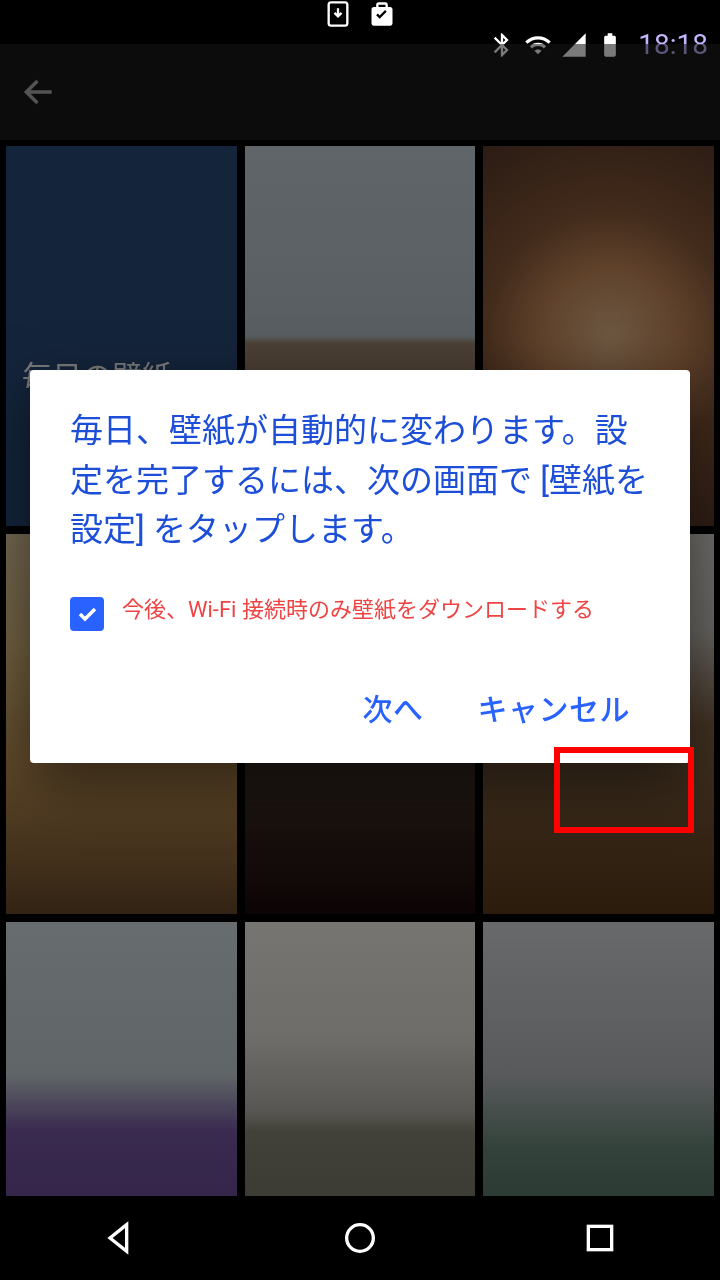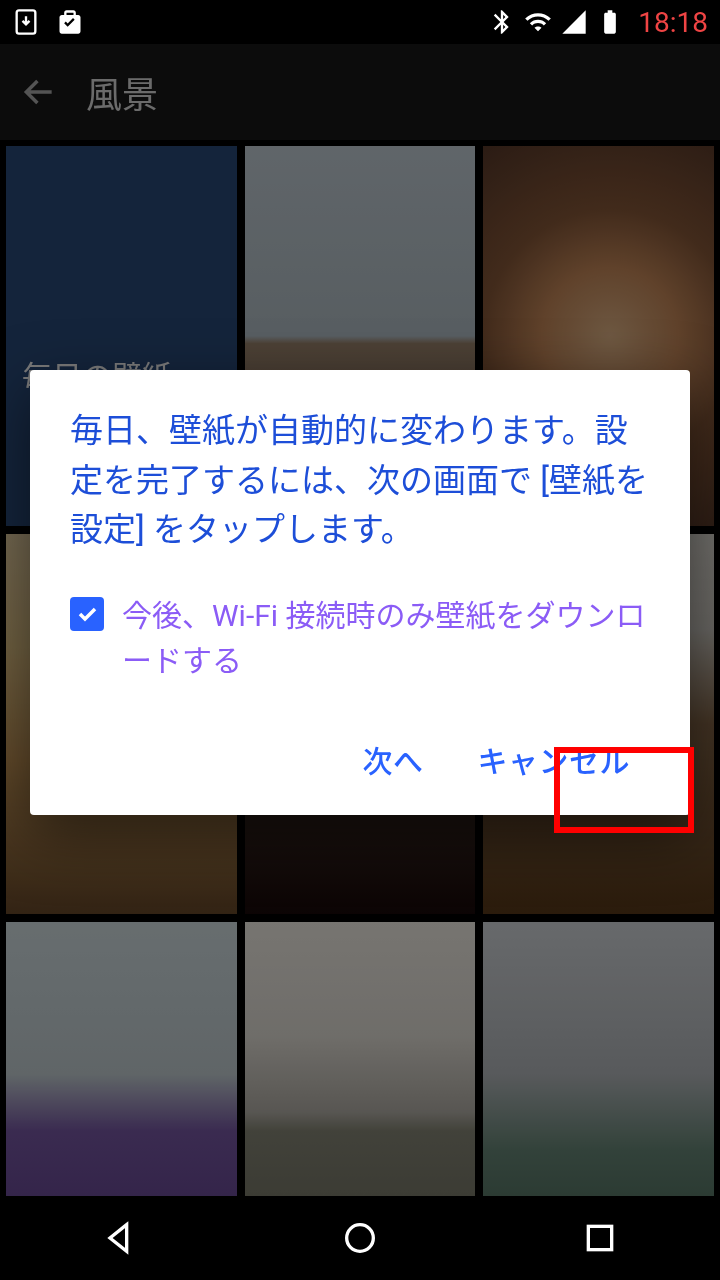--- a/index.html
+++ b/index.html
@@ -2,23 +2,24 @@
 <html><head>
   <meta charset="utf-8">
   <style>
     * { margin: 0; padding: 0; box-sizing: border-box; }
     body {
       width: 720px; height: 1280px;
       font-family: 'Roboto', 'Noto Sans CJK JP', sans-serif;
       background: #000; overflow: hidden; position: relative;
     }
     .status-bar {
-      height: 44px; background: #000; color: #ef4444;
+      height: 44px; background: #000; color: #c4b5fd;
       display: flex; align-items: center; padding: 0 12px;
       font-size: 26px;
+      flex-direction: column;
     }
     .status-left { display: flex; gap: 16px; align-items: center; }
     .status-right { margin-left: auto; display: flex; gap: 8px; align-items: center; }
     .status-icon { width: 28px; height: 28px; display: inline-flex; align-items: center; justify-content: center; }
     .app-bar {
       height: 96px; background: #1a1a1a; color: #b0b0b0;
       display: flex; align-items: center; padding: 0 20px; gap: 28px;
     }
     .app-title { font-size: 36px; color: #e0e0e0; }
     .back-arrow { width: 38px; height: 38px; }
@@ -57,21 +58,21 @@
       padding: 36px 40px 22px 40px;
     }
     .dialog-message { font-size: 33px; color: #1d4ed8; line-height: 1.5; }
     .checkbox-row { display: flex; gap: 18px; margin-top: 38px; align-items: flex-start; }
     .checkbox {
       width: 34px; height: 34px; background: #2962ff;
       border-radius: 4px; flex: 0 0 34px; margin-top: 4px;
       display: flex; align-items: center; justify-content: center;
     }
     .checkbox svg { width: 24px; height: 24px; }
-    .checkbox-label { font-size: 30px; color: #8b5cf6; line-height: 1.5; flex: 1; }
+    .checkbox-label { font-size: 22px; color: #ef4444; line-height: 1.5; flex: 1; }
     .dialog-actions {
       display: flex; justify-content: flex-end; gap: 14px;
       margin-top: 42px;
     }
     .dialog-button {
       color: #2962ff; font-size: 30px; font-weight: 500;
       padding: 12px 20px; border-radius: 4px; letter-spacing: 0.5px;
     }
     .highlight-box {
       position: absolute; border: 6px solid #ff0000;
@@ -125,21 +126,20 @@
     <span style="font-size:28px;margin-left:6px">18:18</span>
   </div>
 </div>
 
 <div class="app-bar">
   <span class="back-arrow">
     <svg viewBox="0 0 24 24" fill="none" stroke="#b0b0b0" stroke-width="2.2">
         <path d="M20 12H4M11 5l-7 7 7 7"></path>
       </svg>
   </span>
-  <span class="app-title">風景</span>
 </div>
 
 <div class="wallpaper-grid">
   <div class="wallpaper-tile t1">
     <div class="tile-label">毎日の壁紙</div>
   </div>
   <div class="wallpaper-tile t2"></div>
   <div class="wallpaper-tile t3"></div>
   <div class="wallpaper-tile t4"></div>
   <div class="wallpaper-tile t5"></div>

